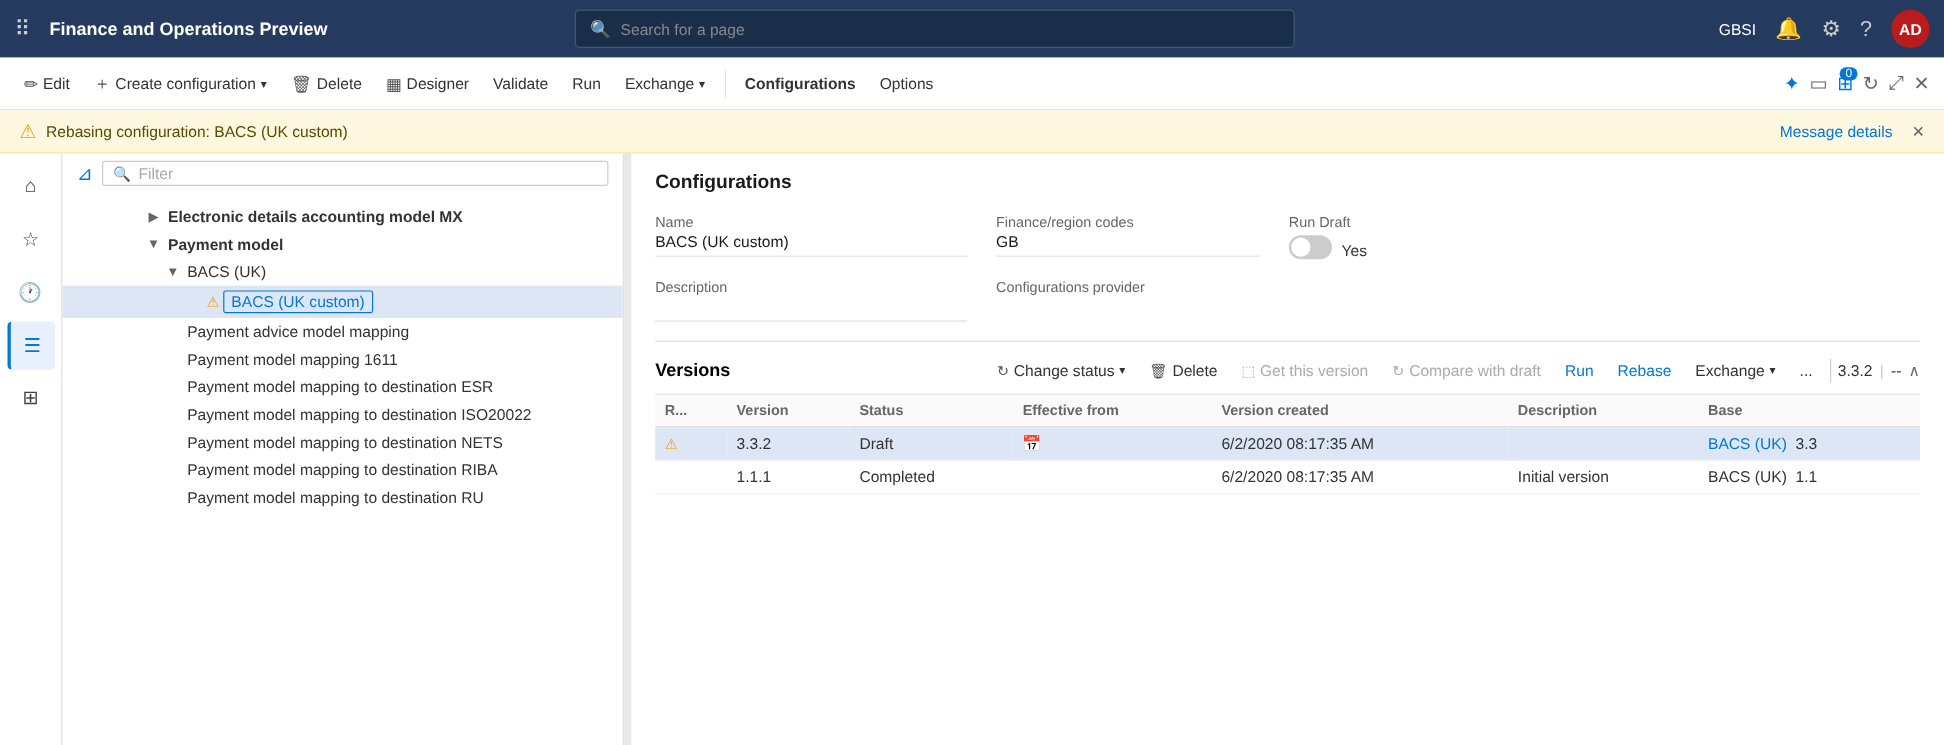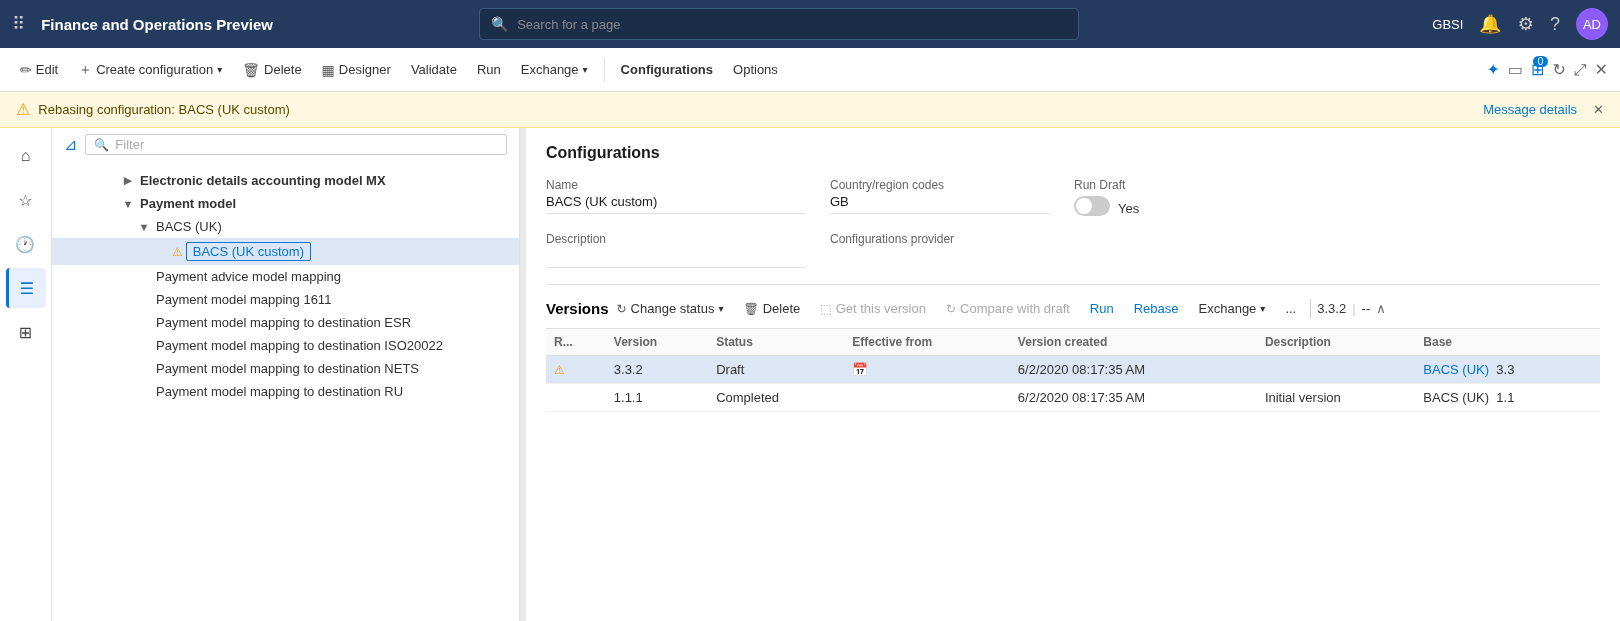--- a/index.html
+++ b/index.html
@@ -49,24 +49,24 @@
     .top-nav .search-bar input::placeholder { color: #888; }
     .top-nav-right {
       display: flex;
       align-items: center;
       gap: 16px;
       color: white;
       margin-left: auto;
     }
     .top-nav-right .user-badge {
       width: 32px; height: 32px;
-      background: #8b5cf6;
+      background: #b91c1c;
       border-radius: 50%;
       display: flex; align-items: center; justify-content: center;
-      font-weight: 400; font-size: 13px; color: white;
+      font-weight: 700; font-size: 13px; color: white;
     }
     .top-nav-icon { font-size: 18px; cursor: pointer; color: #ccc; }
 
     
     .toolbar {
       background: white;
       height: 44px;
       display: flex;
       align-items: center;
       padding: 0 12px;
@@ -211,21 +211,21 @@
     }
     .toggle.off .toggle-knob {
       position: absolute; left: 2px; top: 2px;
       width: 16px; height: 16px;
       background: white; border-radius: 50%;
     }
     .toggle-label { font-size: 13px; color: #333; }
 
     .versions-section { margin-top: 8px; border-top: 1px solid #e0e0e0; padding-top: 12px; }
     .versions-header {
-      display: flex; align-items: center; 
+      display: flex; align-items: center; justify-content: space-between;
       margin-bottom: 8px;
     }
     .versions-title { font-size: 15px; font-weight: 600; }
     .versions-actions {
       display: flex; align-items: center; gap: 4px;
     }
     .v-btn {
       display: flex; align-items: center; gap: 4px;
       padding: 4px 8px;
       cursor: pointer;
@@ -415,20 +415,24 @@
       <div class="tree-item indent-1">
         <span class="tree-chevron"></span>
         <span class="item-label">Payment model mapping to destination ISO20022</span>
       </div>
 
       <div class="tree-item indent-1">
         <span class="tree-chevron"></span>
         <span class="item-label">Payment model mapping to destination NETS</span>
       </div>
 
+      <div class="tree-item indent-1">
+        <span class="tree-chevron"></span>
+        <span class="item-label">Payment model mapping to destination RIBA</span>
+      </div>
 
       <div class="tree-item indent-1">
         <span class="tree-chevron"></span>
         <span class="item-label">Payment model mapping to destination RU</span>
       </div>
     </div>
   </div>
 
   <div class="v-divider"></div>
 
@@ -437,21 +441,21 @@
     <div class="section-title">Configurations</div>
 
     <div class="field-grid">
 
       <div>
         <div class="field-label">Name</div>
         <div class="field-value">BACS (UK custom)</div>
       </div>
 
       <div>
-        <div class="field-label">Country/region codes</div>
+        <div class="field-label">Finance/region codes</div>
         <div class="field-value">GB</div>
       </div>
 
       <div>
         <div class="field-label">Run Draft</div>
         <div class="toggle-row">
           <div class="toggle off">
             <div class="toggle-knob"></div>
           </div>
           <span class="toggle-label">Yes</span>

